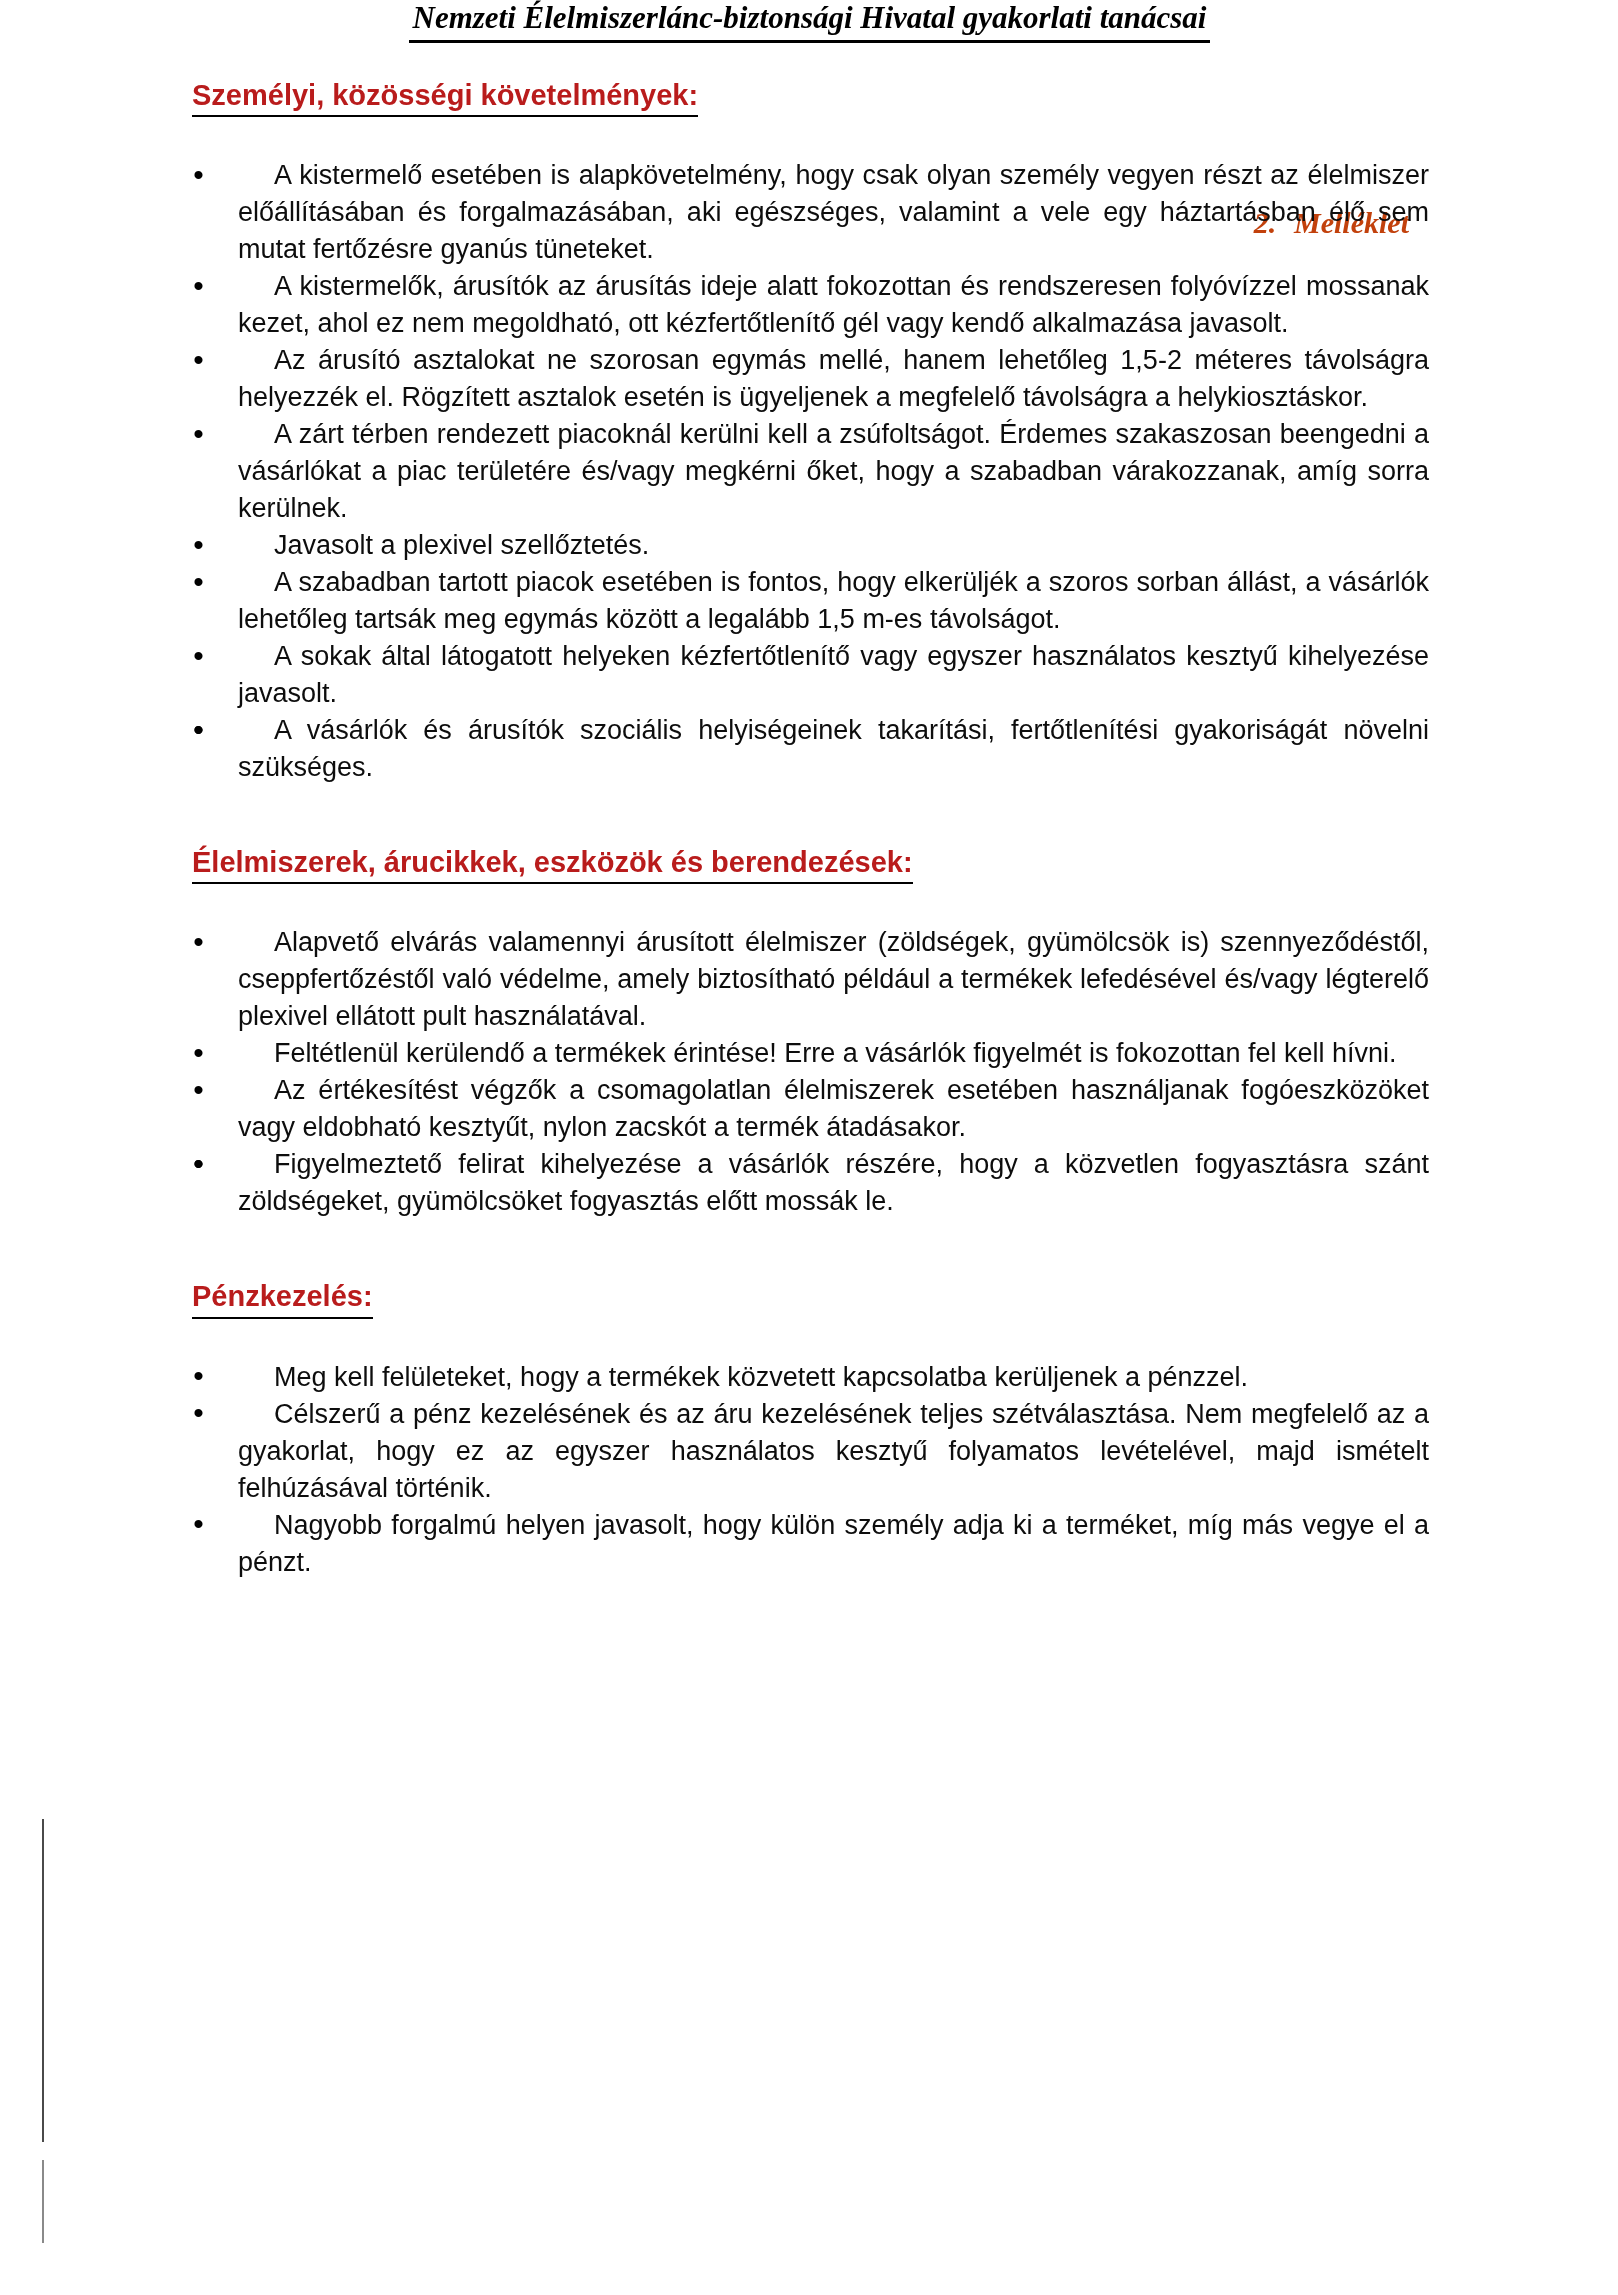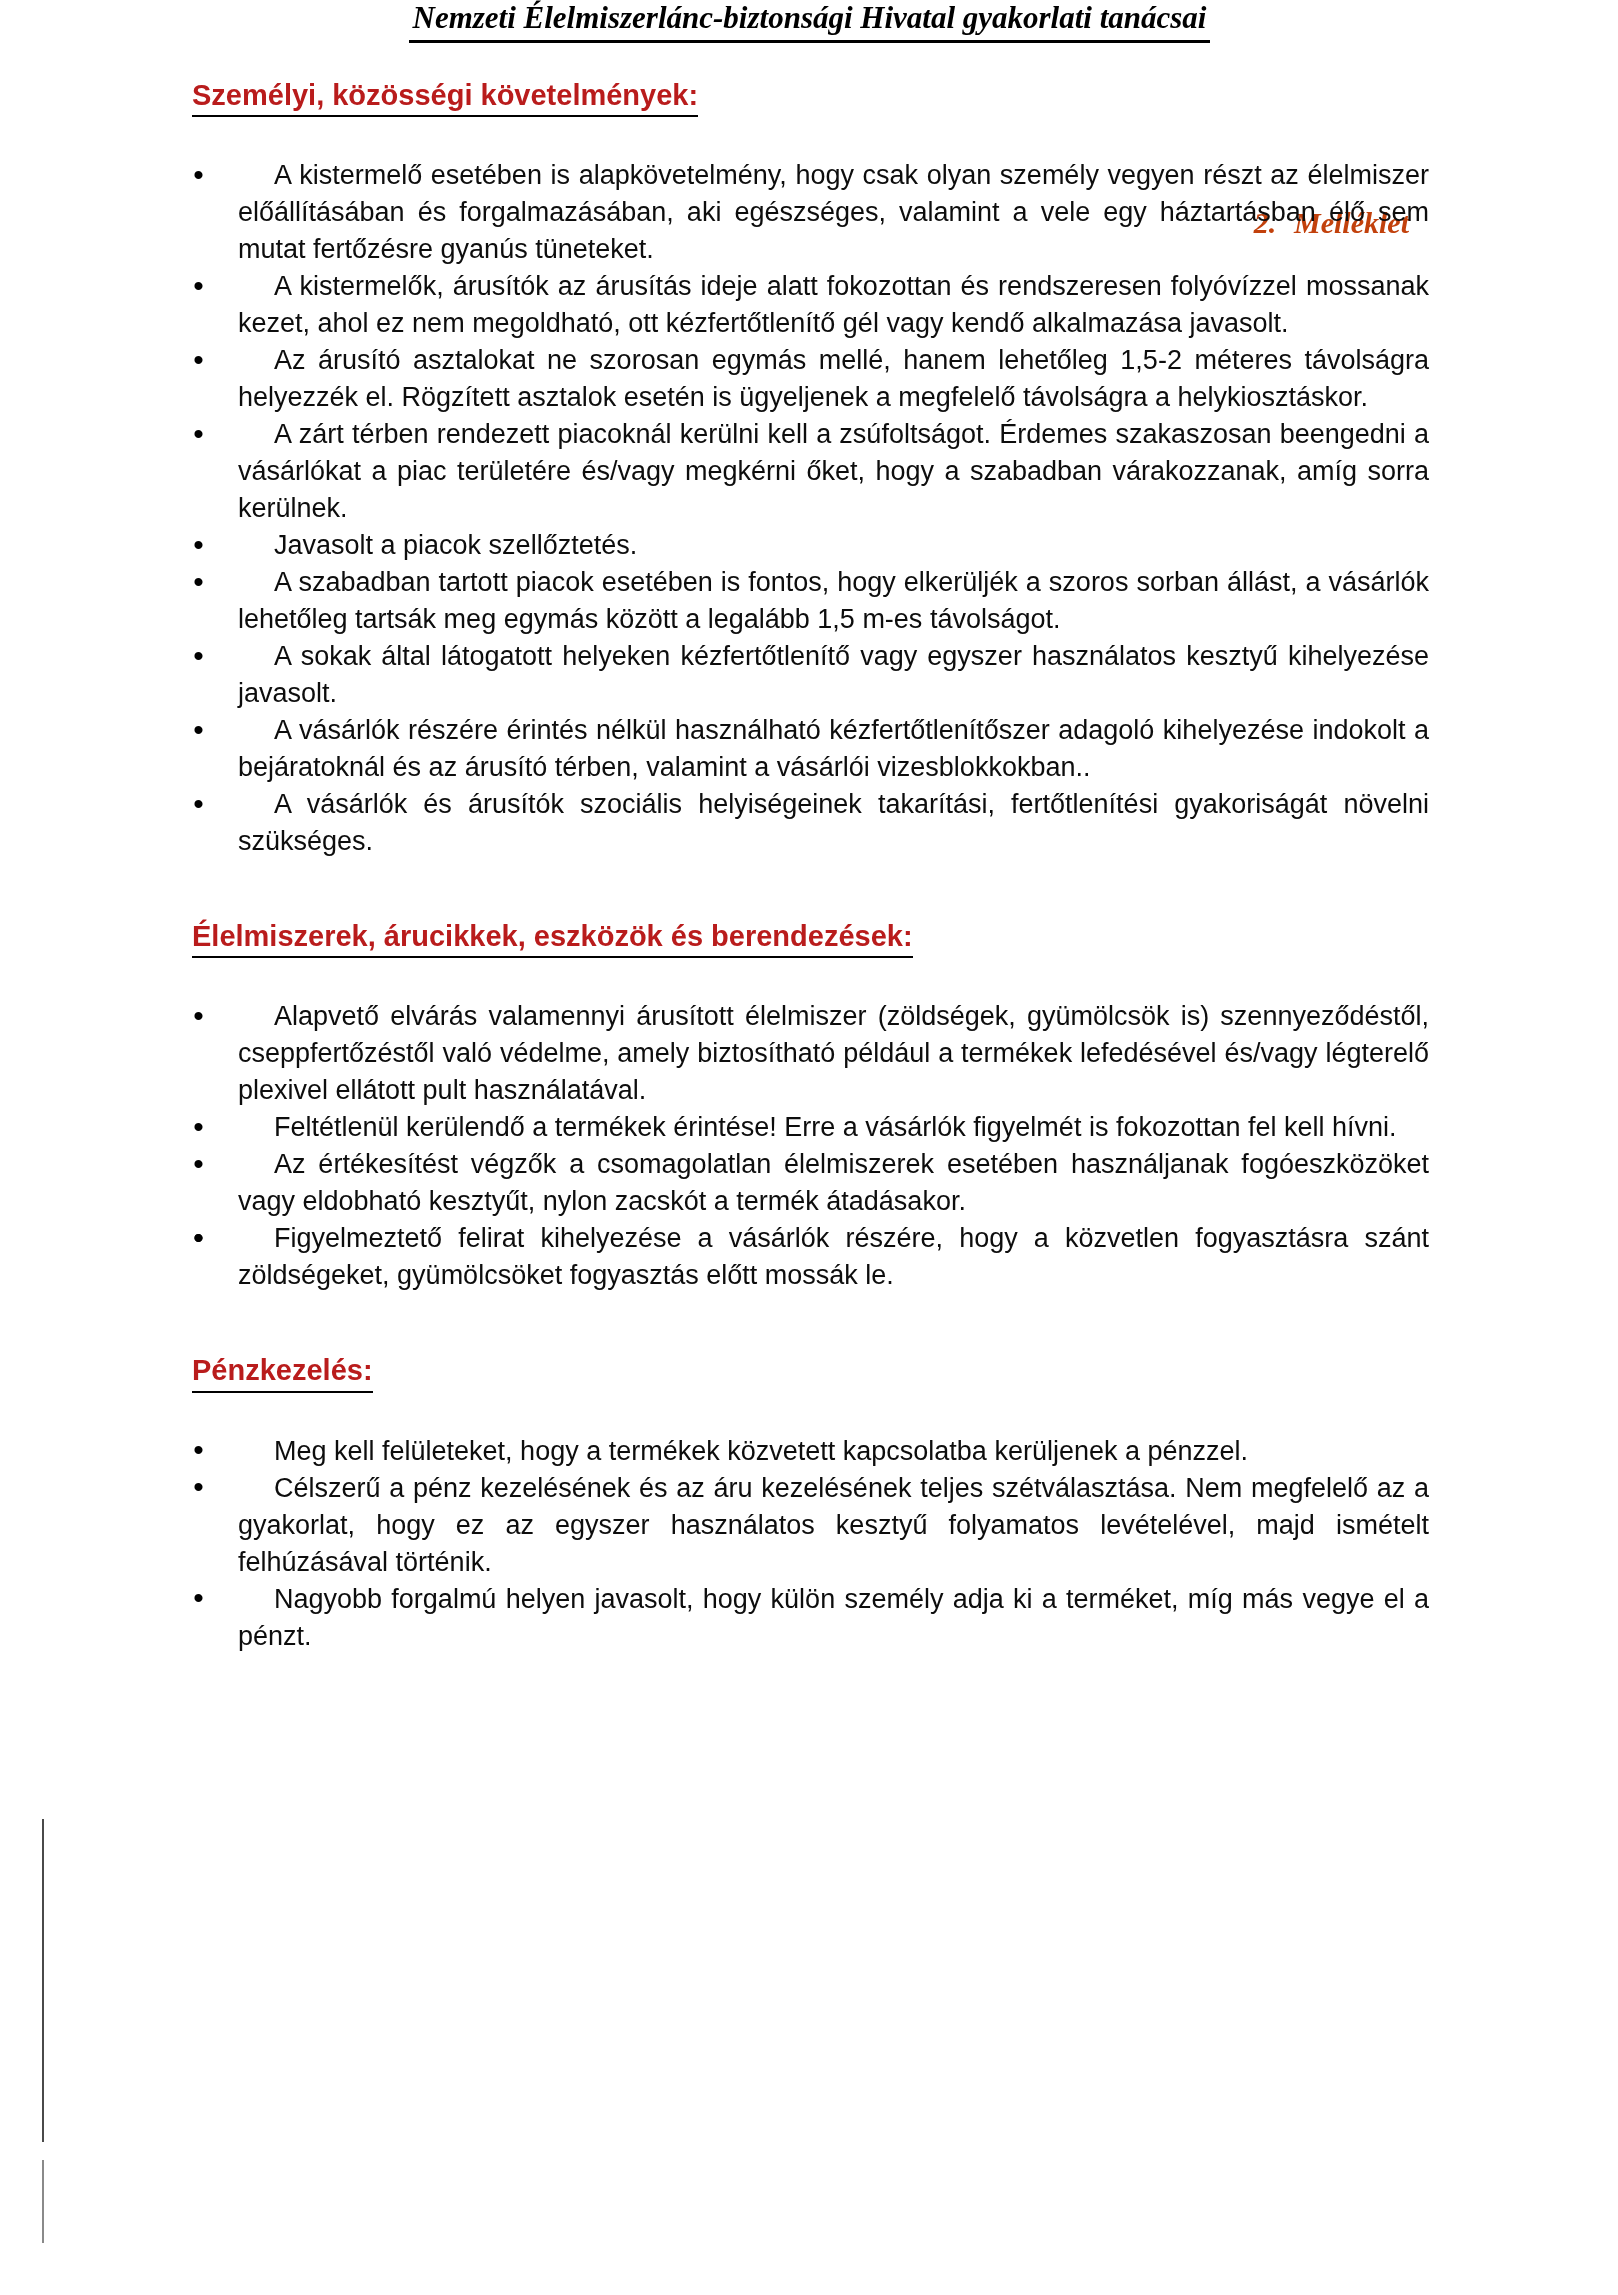--- a/index.html
+++ b/index.html
@@ -50,24 +50,24 @@
   <span class="title">Nemzeti Élelmiszerlánc-biztonsági Hivatal gyakorlati tanácsai</span>
 </div>
 
 <div class="content" id="sections">
     <div class="section-heading first"><span class="ht">Személyi, közösségi követelmények:</span></div>
     <div class="list">
       <div class="item"><span class="dot">•</span><span>A kistermelő esetében is alapkövetelmény, hogy csak olyan személy vegyen részt az élelmiszer előállításában és forgalmazásában, aki egészséges, valamint a vele egy háztartásban élő sem mutat fertőzésre gyanús tüneteket.</span></div>
       <div class="item"><span class="dot">•</span><span>A kistermelők, árusítók az árusítás ideje alatt fokozottan és rendszeresen folyóvízzel mossanak kezet, ahol ez nem megoldható, ott kézfertőtlenítő gél vagy kendő alkalmazása javasolt.</span></div>
       <div class="item"><span class="dot">•</span><span>Az árusító asztalokat ne szorosan egymás mellé, hanem lehetőleg 1,5-2 méteres távolságra helyezzék el. Rögzített asztalok esetén is ügyeljenek a megfelelő távolságra a helykiosztáskor.</span></div>
       <div class="item"><span class="dot">•</span><span>A zárt térben rendezett piacoknál kerülni kell a zsúfoltságot. Érdemes szakaszosan beengedni a vásárlókat a piac területére és/vagy megkérni őket, hogy a szabadban várakozzanak, amíg sorra kerülnek.</span></div>
-      <div class="item"><span class="dot">•</span><span>Javasolt a piacok szellőztetés.</span></div>
+      <div class="item"><span class="dot">•</span><span>Javasolt a plexivel szellőztetés.</span></div>
       <div class="item"><span class="dot">•</span><span>A szabadban tartott piacok esetében is fontos, hogy elkerüljék a szoros sorban állást, a vásárlók lehetőleg tartsák meg egymás között a legalább 1,5 m-es távolságot.</span></div>
       <div class="item"><span class="dot">•</span><span>A sokak által látogatott helyeken kézfertőtlenítő vagy egyszer használatos kesztyű kihelyezése javasolt.</span></div>
-      <div class="item"><span class="dot">•</span><span>A vásárlók részére érintés nélkül használható kézfertőtlenítőszer adagoló kihelyezése indokolt a bejáratoknál és az árusító térben, valamint a vásárlói vizesblokkokban..</span></div>
+      <div class="item"><span class="dot">•</span></div>
       <div class="item"><span class="dot">•</span><span>A vásárlók és árusítók szociális helyiségeinek takarítási, fertőtlenítési gyakoriságát növelni szükséges.</span></div>
     </div>
     <div class="section-heading"><span class="ht">Élelmiszerek, árucikkek, eszközök és berendezések:</span></div>
     <div class="list">
       <div class="item"><span class="dot">•</span><span>Alapvető elvárás valamennyi árusított élelmiszer (zöldségek, gyümölcsök is) szennyeződéstől, cseppfertőzéstől való védelme, amely biztosítható például a termékek lefedésével és/vagy légterelő plexivel ellátott pult használatával.</span></div>
       <div class="item"><span class="dot">•</span><span>Feltétlenül kerülendő a termékek érintése! Erre a vásárlók figyelmét is fokozottan fel kell hívni.</span></div>
       <div class="item"><span class="dot">•</span><span>Az értékesítést végzők a csomagolatlan élelmiszerek esetében használjanak fogóeszközöket vagy eldobható kesztyűt, nylon zacskót a termék átadásakor.</span></div>
       <div class="item"><span class="dot">•</span></div>
       <div class="item"><span class="dot">•</span><span>Figyelmeztető felirat kihelyezése a vásárlók részére, hogy a közvetlen fogyasztásra szánt zöldségeket, gyümölcsöket fogyasztás előtt mossák le.</span></div>
     </div>

